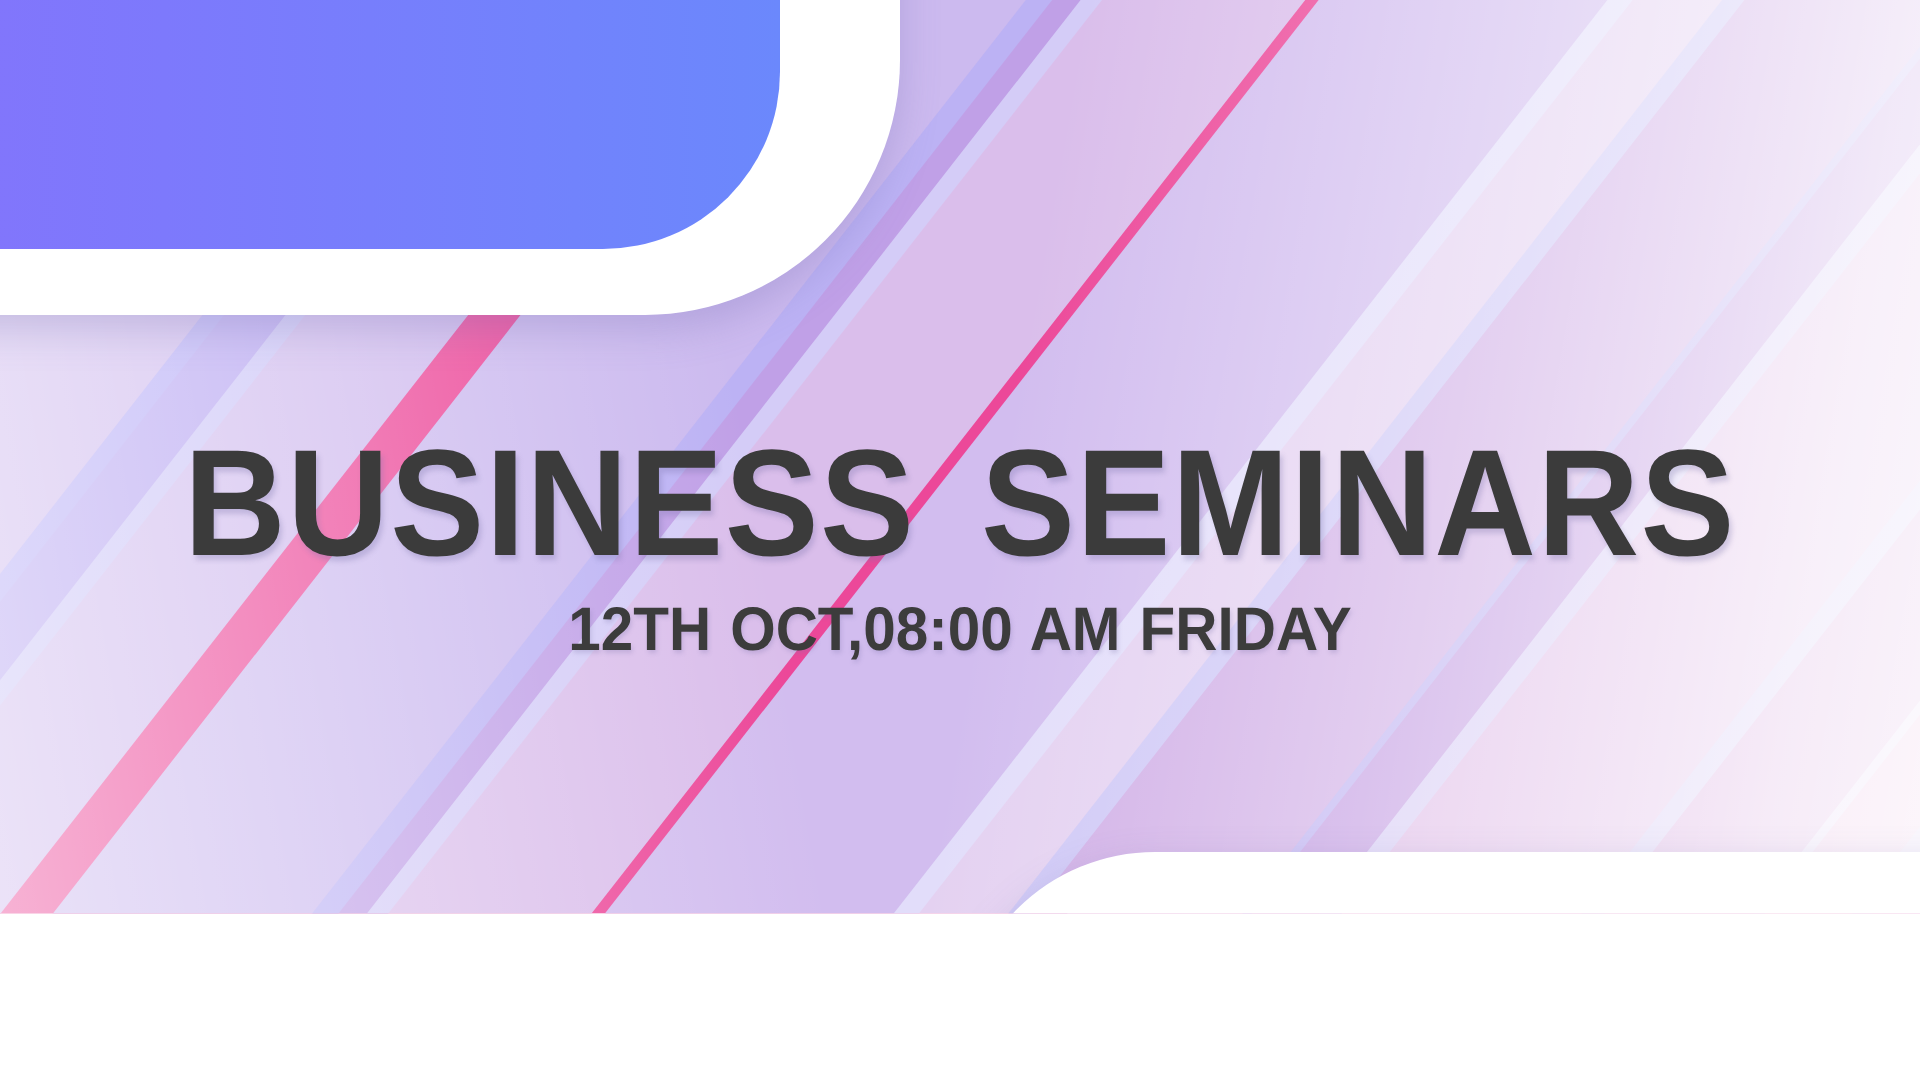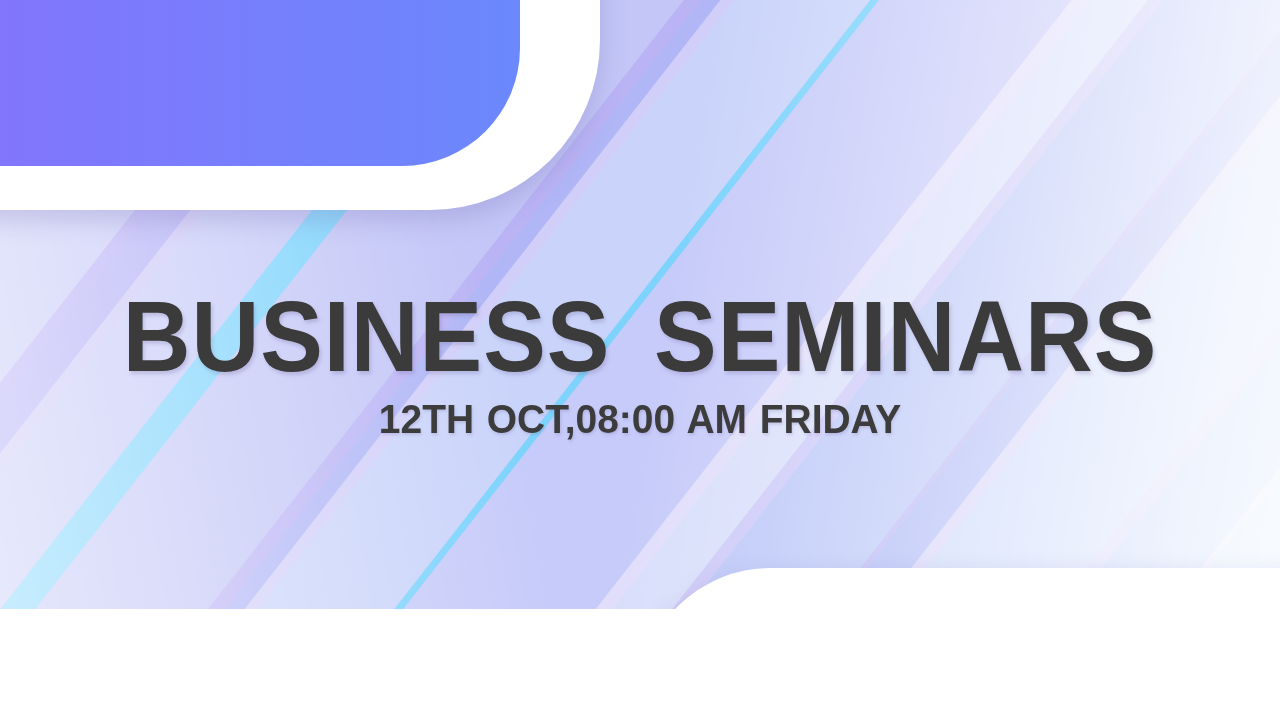--- a/index.html
+++ b/index.html
@@ -5,21 +5,21 @@
   html, body {
     margin: 0;
     padding: 0;
     background: #ffffff;
   }
   #poster {
     position: relative;
     width: 1280px;
     height: 609px;
     overflow: hidden;
-    background: #7dd3fc;
+    background: #ec4899;
     font-family: "Liberation Sans", "DejaVu Sans", sans-serif;
   }
 
   
   .stripe-layer {
     position: absolute;
     inset: 0;
     overflow: hidden;
     z-index: 1;
   }

